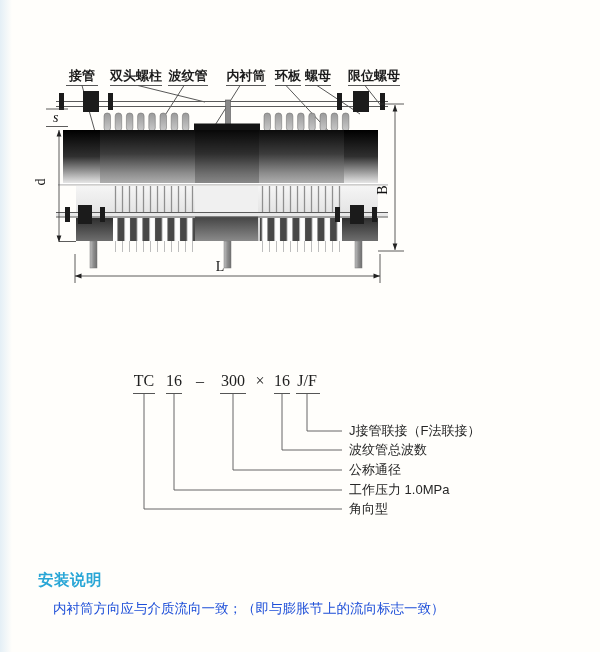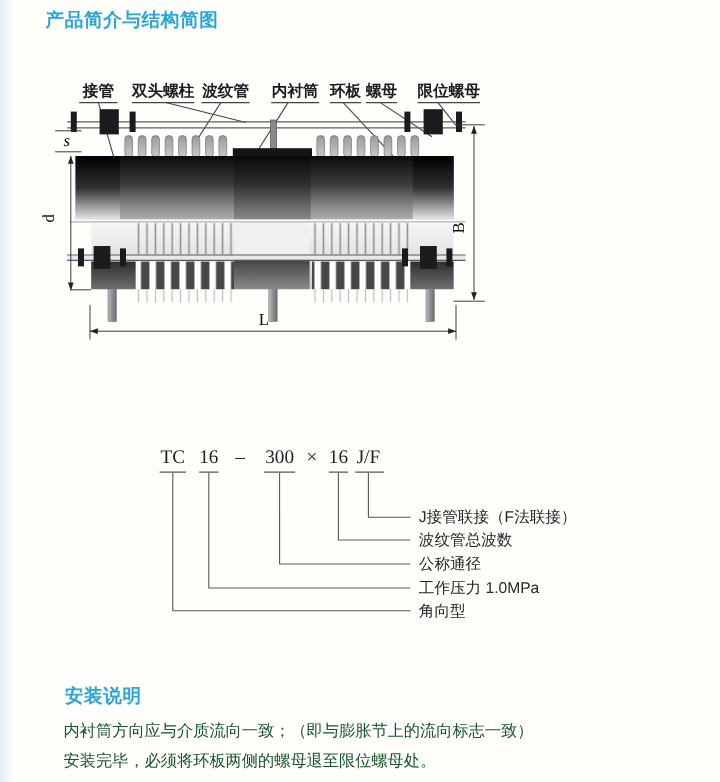--- a/index.html
+++ b/index.html
@@ -4,39 +4,38 @@
 <style>
   html,body{margin:0;padding:0;}
   body{width:600px;height:652px;background:#fffefb;font-family:"Liberation Sans",sans-serif;}
   .page{position:relative;width:600px;height:652px;overflow:hidden;background:#fffefb;}
   .edge-tint{position:absolute;left:0;top:0;width:12px;height:100%;
     background:linear-gradient(to right,#e4eff6,rgba(255,255,255,0));}
   .sec-title{position:absolute;margin:0;font-size:15.5px;font-weight:bold;
     color:#29a6d6;letter-spacing:.5px;}
   .t1{left:38px;top:7px;}
   .t2{left:38px;top:347px;}
-  .t3{left:54px;top:570px;}
+  .t3{left:38px;top:570px;}
   .diagram-svg{position:absolute;left:28px;top:60px;}
   .code-svg{position:absolute;left:108px;top:370px;}
-  .install{position:absolute;left:53px;top:596px;font-size:13.5px;color:#14532d;}
+  .install{position:absolute;left:53px;top:596px;font-size:13.5px;color:#1d4ed8;}
   .install div{line-height:25px;white-space:nowrap;}
   .plabel{font-size:13px;font-weight:600;fill:#1c1c1c;font-family:"Liberation Sans",sans-serif;}
   .dimtxt{font-family:"Liberation Serif",serif;font-size:14px;fill:#111;}
   .codetxt{font-family:"Liberation Serif",serif;font-size:16px;fill:#1f1f1f;}
   .callout{font-size:13px;fill:#262626;font-family:"Liberation Sans",sans-serif;}
   .thin{stroke:#444;stroke-width:.9;fill:none;}
   .dim{stroke:#333;stroke-width:.8;fill:none;}
 </style>
 </head>
 <body>
 
 <div class="page">
   <div class="edge-tint"></div>
 
-  <h2 class="sec-title t1">产品简介与结构简图</h2>
 
   <svg class="diagram-svg" width="440" height="250" viewBox="0 0 440 250">
     <defs>
       <linearGradient id="gBody" x1="0" y1="0" x2="0" y2="1">
         <stop offset="0" stop-color="#0b0b0b"></stop>
           <stop offset=".45" stop-color="#3c3c3c"></stop>
         <stop offset=".8" stop-color="#8a8a8a"></stop>
           <stop offset="1" stop-color="#aeaeae"></stop>
       </linearGradient>
       <linearGradient id="gCollar" x1="0" y1="0" x2="0" y2="1">
@@ -250,15 +249,14 @@
       <text class="callout" x="241" y="104">公称通径</text>
       <text class="callout" x="241" y="124">工作压力 1.0MPa</text>
       <text class="callout" x="241" y="143">角向型</text>
     </g>
   </svg>
 
   <h2 class="sec-title t3">安装说明</h2>
 
   <div class="install">
     <div>内衬筒方向应与介质流向一致；（即与膨胀节上的流向标志一致）</div>
-    <div>安装完毕，必须将环板两侧的螺母退至限位螺母处。</div>
   </div>
 </div>
 
 </body></html>

